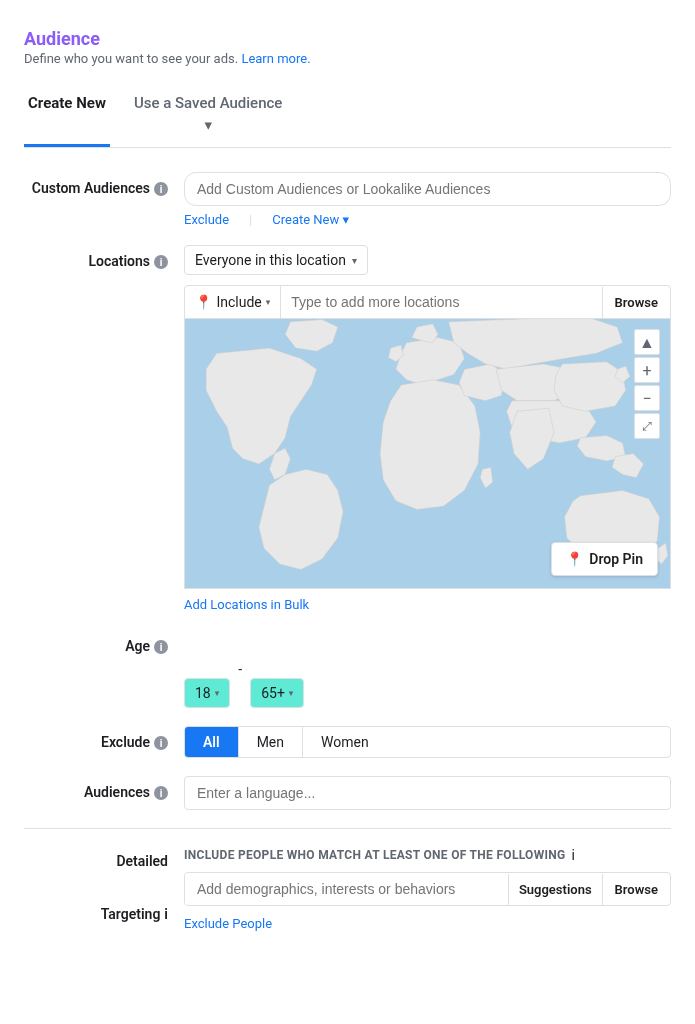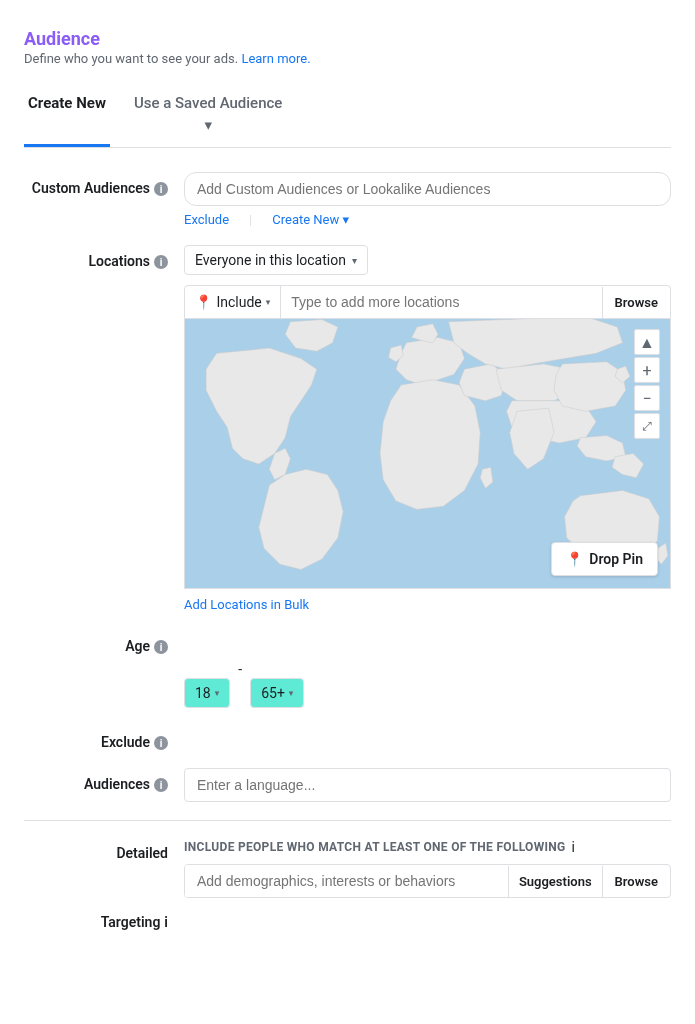--- a/index.html
+++ b/index.html
@@ -319,21 +319,21 @@
       width: 160px;
       min-width: 160px;
       text-align: right;
       padding-right: 16px;
       font-size: 14px;
       color: #1c1e21;
       font-weight: 600;
       display: flex;
       flex-direction: column;
       align-items: flex-end;
-      gap: 18px;
+      gap: 2px;
       padding-top: 6px;
     }
     .detailed-label-sub {
       display: flex;
       align-items: flex-start;
       gap: 4px;
       margin-top: 35px;
     }
 
     .detailed-search-bar {
@@ -540,20 +540,27 @@
         </div>
       </div>
     </div>
   </div>
 
   <div class="form-row">
     <div class="form-label">
       <span>Exclude</span>
       <span class="info-icon">i</span>
     </div>
+    <div class="form-content">
+      <div class="gender-buttons">
+        <div class="gender-btn active">All</div>
+        <div class="gender-btn">Men</div>
+        <div class="gender-btn">Women</div>
+      </div>
+    </div>
   </div>
 
   <div class="form-row">
     <div class="form-label">
       <span>Audiences</span>
       <span class="info-icon">i</span>
     </div>
     <div class="form-content">
       <input class="lang-input" type="text" placeholder="Enter a language..." style="">
     </div>
@@ -575,16 +582,19 @@
         <span class="include-info-text">INCLUDE people who match at least ONE of the following</span>
         <span class="info-icon">i</span>
       </div>
 
       <div class="detailed-search-bar">
         <input class="detailed-search-input" type="text" placeholder="Add demographics, interests or behaviors" style="">
         <div class="detailed-suggestions-btn">Suggestions</div>
         <div class="detailed-browse-btn">Browse</div>
       </div>
 
+      <div class="exclude-people-link">
+        <a class="link-blue">Exclude People</a>
+      </div>
     </div>
   </div>
 
 </div>
 
 </body></html>

